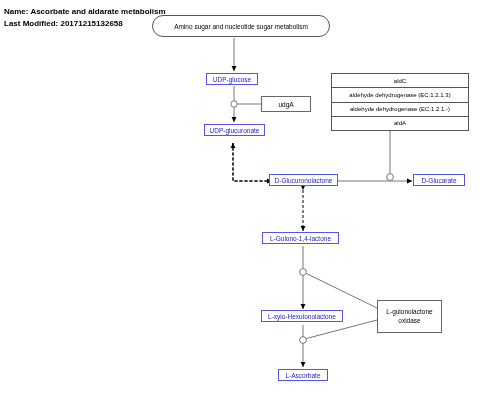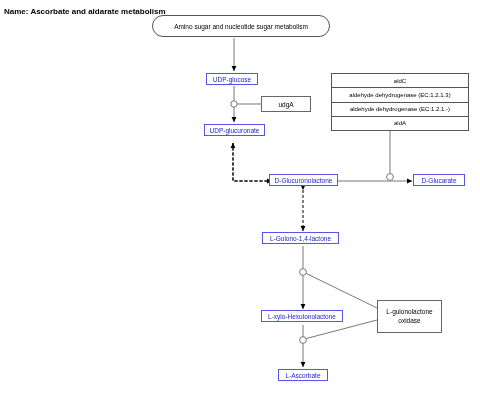--- a/index.html
+++ b/index.html
@@ -96,20 +96,21 @@
     line-height: 8.5px;
   }
 </style>
 </head>
 <body>
 
 <div id="canvas">
 
   <div class="header">
     <div>Name: Ascorbate and aldarate metabolism</div>
+    <div>Last Modified: 20171215132658</div>
   </div>
 
   <svg id="edges" viewBox="0 0 480 402">
     <defs>
       <marker id="ah" markerWidth="7" markerHeight="7" refX="5.4" refY="2.6" orient="auto" markerUnits="userSpaceOnUse">
         <path d="M0,0 L5.6,2.6 L0,5.2 z" fill="#000000"></path>
       </marker>
       <marker id="ah-rev" markerWidth="7" markerHeight="7" refX="0.2" refY="2.6" orient="auto-start-reverse" markerUnits="userSpaceOnUse">
         <path d="M5.6,0 L0,2.6 L5.6,5.2 z" fill="#000000"></path>
       </marker>

